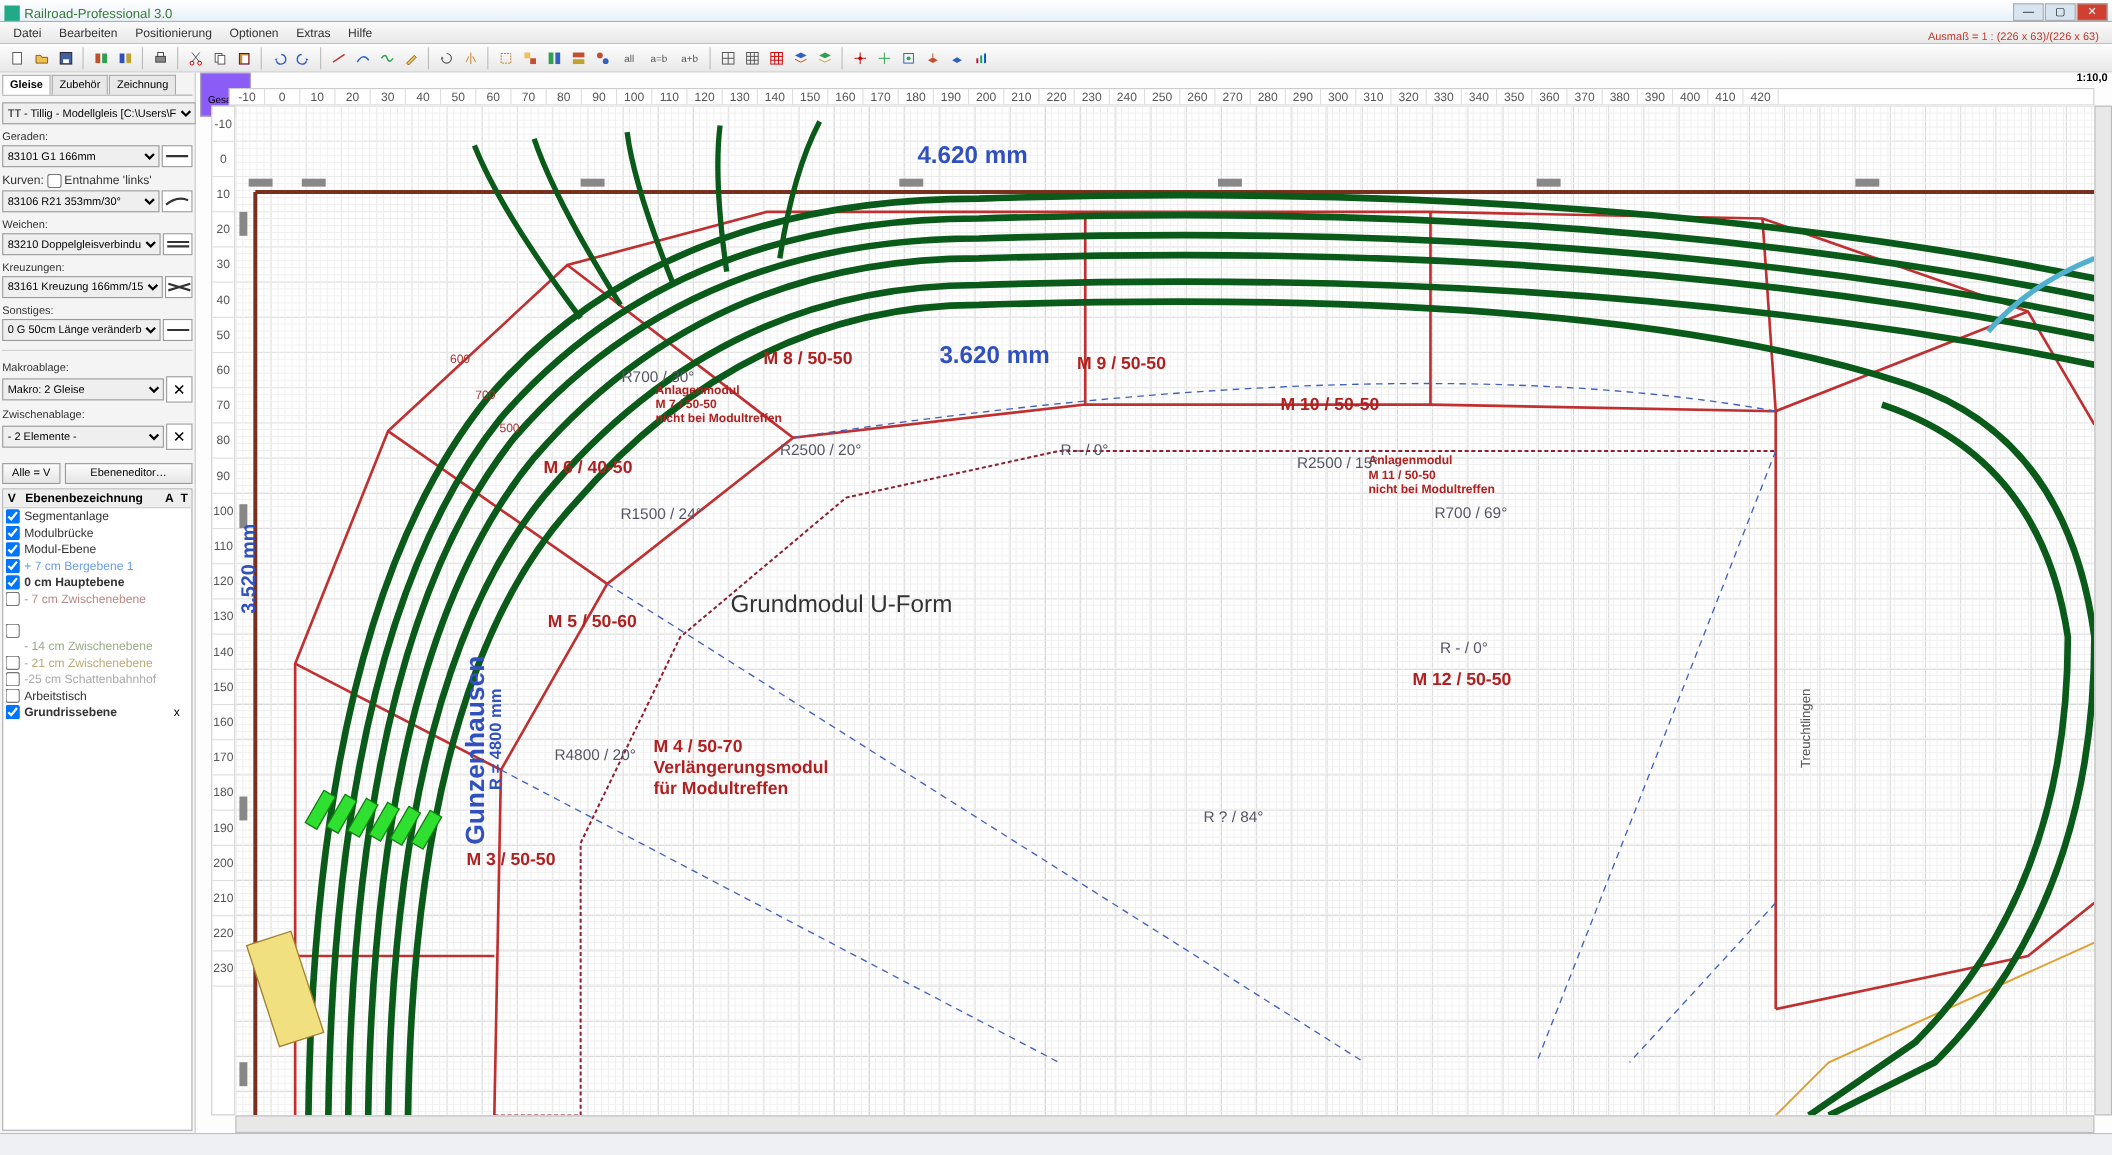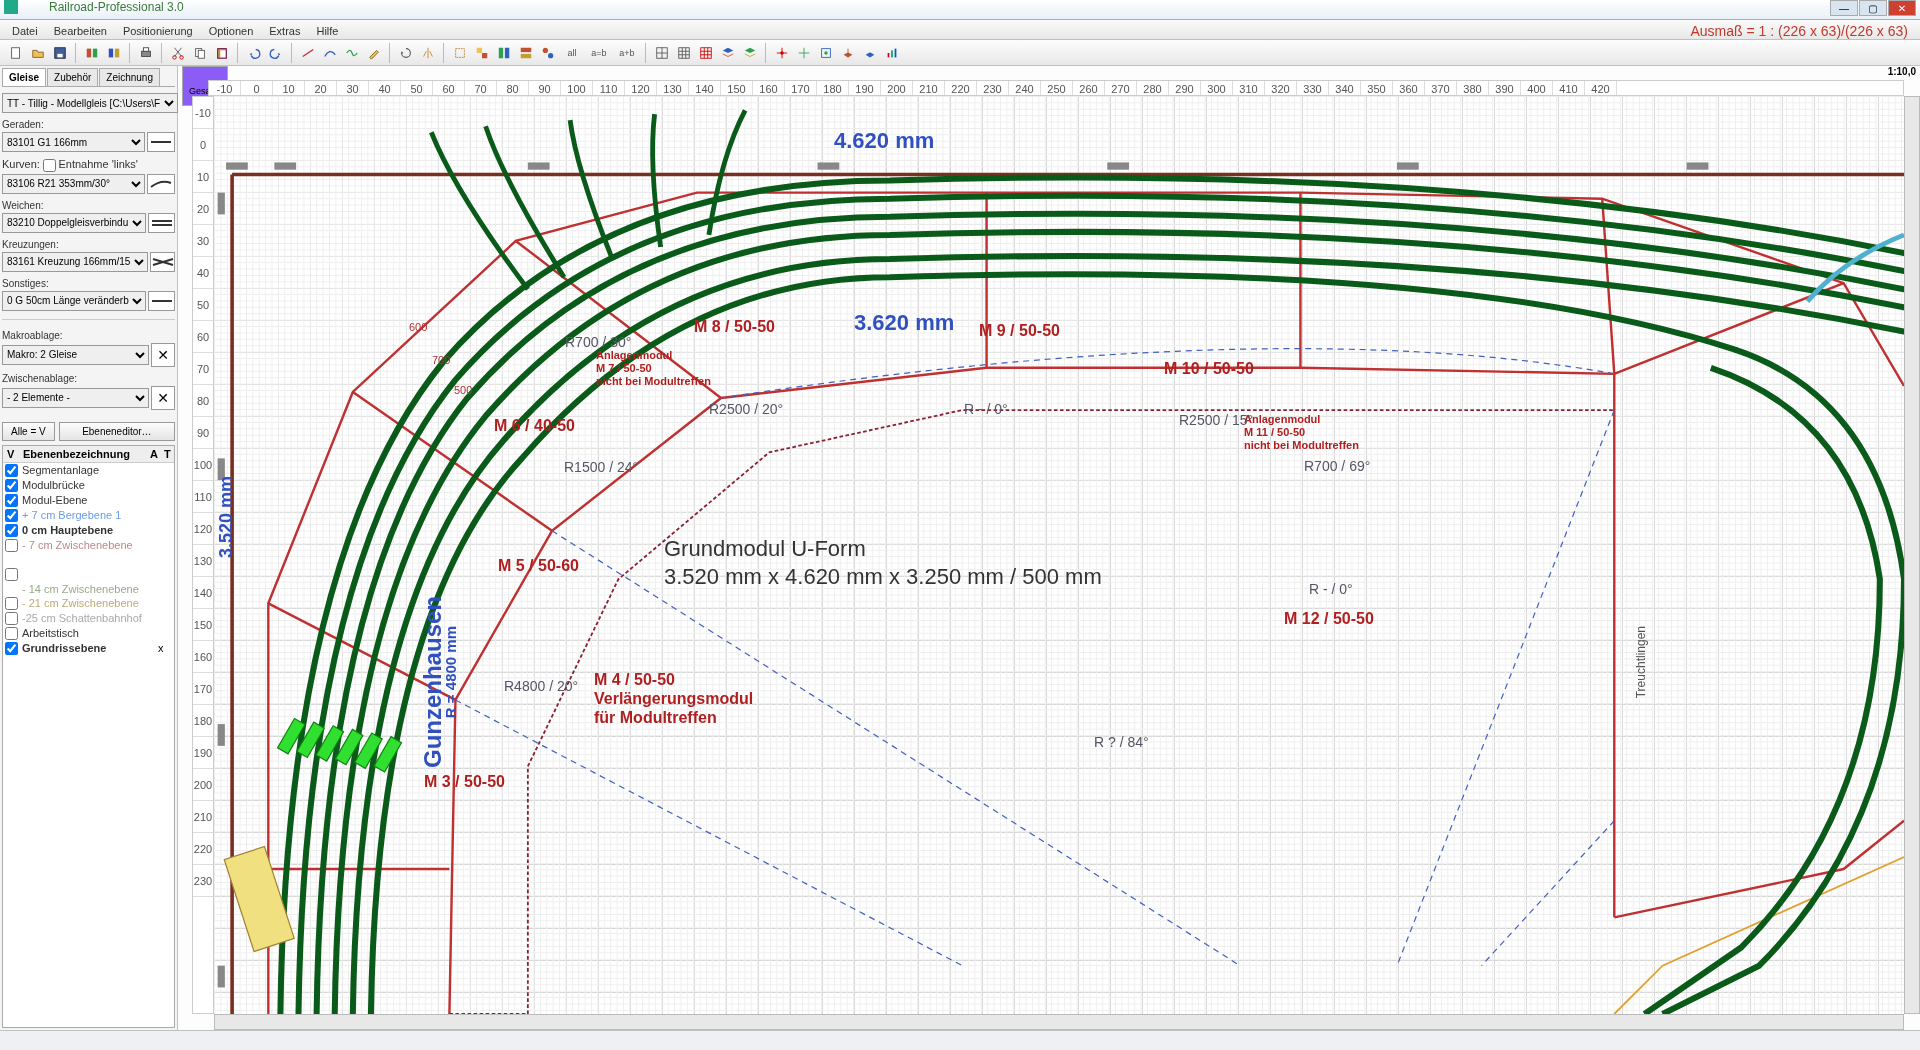--- a/index.html
+++ b/index.html
@@ -1,29 +1,29 @@
 <!DOCTYPE html>
 <html><head>
 <meta charset="utf-8">
 <style>
 * { box-sizing: border-box; margin: 0; padding: 0; font-family: Tahoma, sans-serif; font-size: 11px; }
 body { background: #fff; overflow: hidden; width: 1920px; height: 1050px; position: relative; }
 
 
-.titlebar { height: 20px; background: linear-gradient(#fff,#e8f0f8); border-bottom: 1px solid #a0b0c0; display: flex; align-items: flex-start; padding: 0 4px; gap: 27px; }
+.titlebar { height: 20px; background: linear-gradient(#fff,#e8f0f8); border-bottom: 1px solid #a0b0c0; display: flex; align-items: flex-end; padding: 0 4px; }
 .titlebar .icon { width: 14px; height: 14px; background: #2a8; margin-right: 4px; }
 .titlebar .title { color: #3a7a3a; font-size: 12px; }
 .titlebar .winbtns { margin-left: auto; display: flex; }
 .titlebar .wbtn { width: 28px; height: 16px; background: #d8e4f0; border: 1px solid #aaa; margin-left: 1px; display:flex;align-items:center;justify-content:center;font-size:10px; }
 .titlebar .wbtn.close { background: #d04030; color: #fff; }
 
 
 .menubar { height: 20px; background: linear-gradient(#fafafa,#e8e8e8); border-bottom: 1px solid #c0c0c0; display: flex; align-items: flex-end; padding: 0 4px; }
 .menubar .mitem { padding: 2px 8px; color: #333; }
-.menubar .right { margin-left: auto; color: #c0392b; font-size: 14px; padding-right: 8px; }
+.menubar .right { margin-left: auto; color: #c0392b; font-size: 10px; padding-right: 8px; }
 
 
 .toolbar { height: 26px; background: linear-gradient(#fdfdfd,#e8e8e8); border-bottom: 1px solid #c0c0c0; display: flex; align-items: center; padding: 0 6px; gap: 2px; }
 .tbtn { width: 20px; height: 20px; border: 1px solid transparent; display:flex;align-items:center;justify-content:center; }
 .tsep { width: 2px; height: 20px; border-left: 1px solid #bbb; margin: 0 3px; }
 .tbtn svg { width: 14px; height: 14px; }
 
 
 .main { display: flex; height: calc(100% - 86px); }
 .sidebar { width: 178px; background: #f4f4f4; border-right: 1px solid #c0c0c0; display:flex; flex-direction:column; padding: 2px; }
@@ -614,29 +614,28 @@
       </svg>
 
       <div class="lbl blue" style="top:32px;left:620px">4.620 mm</div>
       <div class="lbl blue" style="top:214px;left:640px">3.620 mm</div>
       <div class="lbl blue vtext" style="top:380px;left:2px;font-size:18px">3.520 mm</div>
       <div class="lbl blue vtext" style="top:500px;left:205px;font-size:24px">Gunzenhausen</div>
       <div class="lbl blue vtext" style="top:530px;left:228px;font-size:15px">R = 4800 mm</div>
       <div class="lbl vtext" style="top:530px;left:1420px;font-size:12px;color:#555">Treuchtlingen</div>
 
       <div class="lbl big" style="top:440px;left:450px">Grundmodul U-Form</div>
-      <div class="lbl big" style="top:468px;left:450px">3.520 mm x 4.620 mm x 3.250 mm / 500 mm</div>
 
       <div class="lbl red" style="top:222px;left:480px">M 8 / 50-50</div>
       <div class="lbl red" style="top:226px;left:765px">M 9 / 50-50</div>
       <div class="lbl red" style="top:264px;left:950px">M 10 / 50-50</div>
       <div class="lbl red" style="top:514px;left:1070px">M 12 / 50-50</div>
       <div class="lbl red" style="top:321px;left:280px">M 6 / 40-50</div>
       <div class="lbl red" style="top:461px;left:284px">M 5 / 50-60</div>
-      <div class="lbl red" style="top:575px;left:380px">M 4 / 50-50</div>
+      <div class="lbl red" style="top:575px;left:380px">M 4 / 50-70</div>
       <div class="lbl red" style="top:594px;left:380px">Verlängerungsmodul</div>
       <div class="lbl red" style="top:613px;left:380px">für Modultreffen</div>
       <div class="lbl red" style="top:677px;left:210px">M 3 / 50-50</div>
 
       <div class="lbl red small" style="top:253px;left:382px">Anlagenmodul</div>
       <div class="lbl red small" style="top:266px;left:382px">M 7 / 50-50</div>
       <div class="lbl red small" style="top:279px;left:382px">nicht bei Modultreffen</div>
       <div class="lbl red small" style="top:317px;left:1030px">Anlagenmodul</div>
       <div class="lbl red small" style="top:330px;left:1030px">M 11 / 50-50</div>
       <div class="lbl red small" style="top:343px;left:1030px">nicht bei Modultreffen</div>

